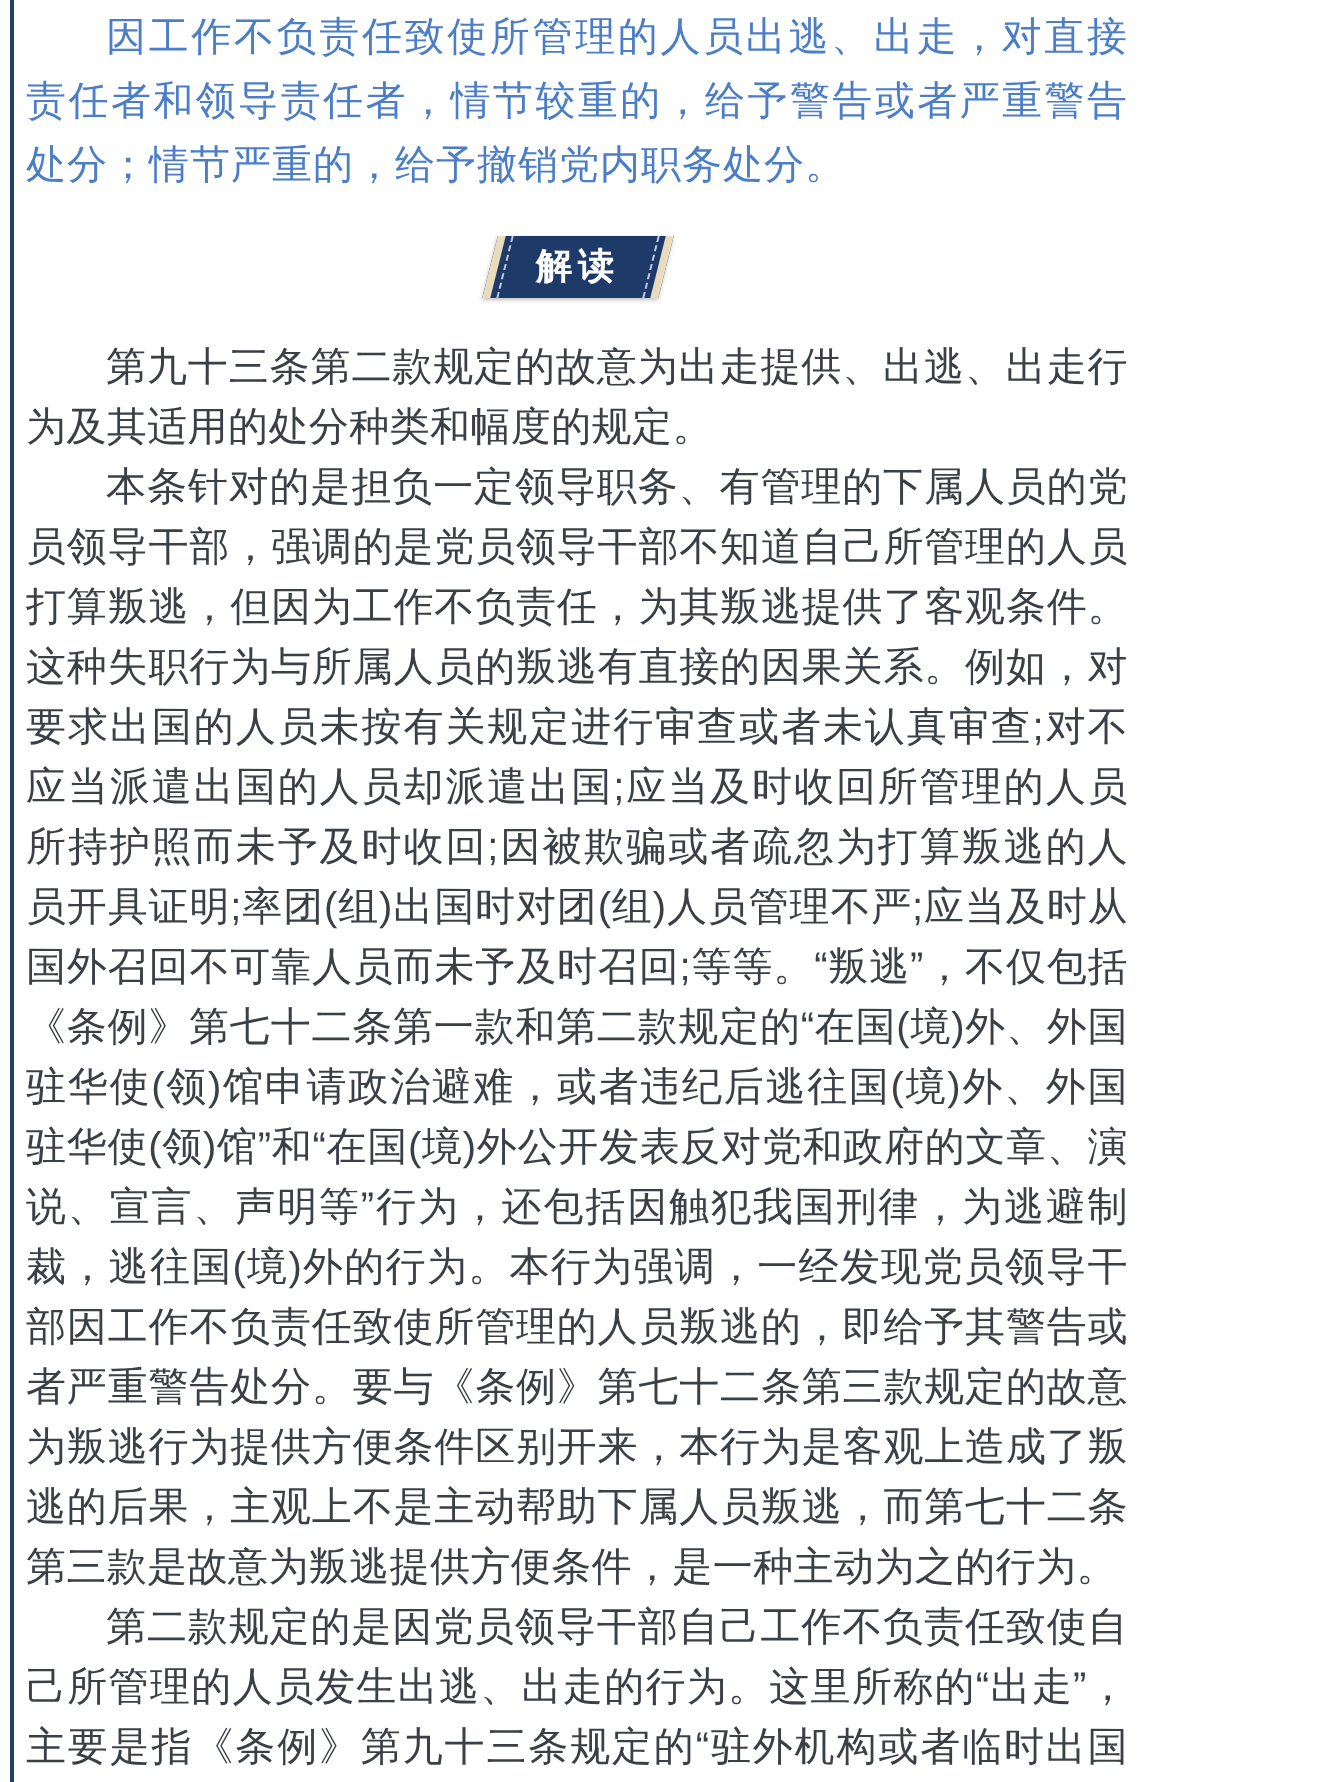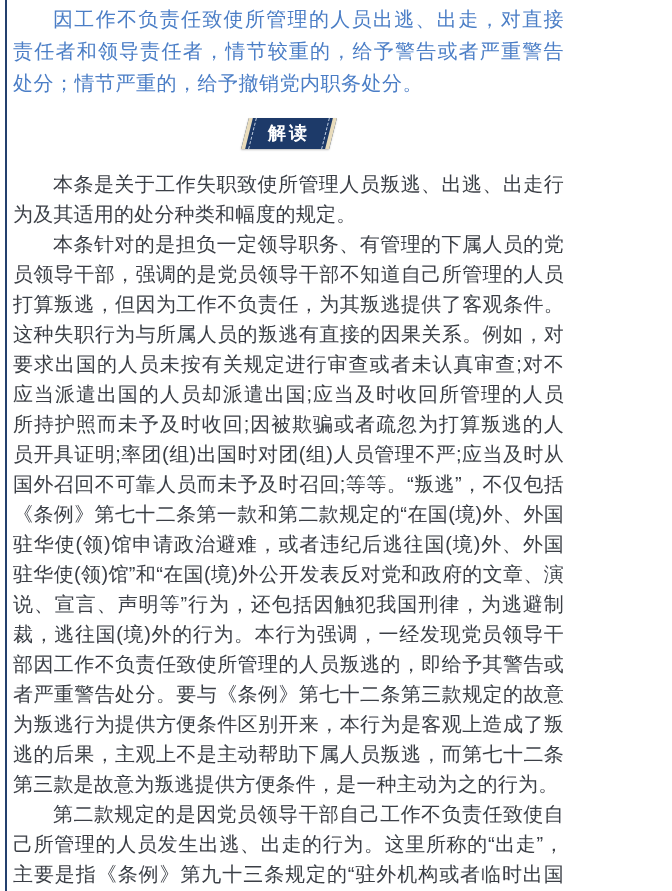--- a/index.html
+++ b/index.html
@@ -97,20 +97,20 @@
     <p class="regulation">因工作不负责任致使所管理的人员出逃、出走，对直接责任者和领导责任者，情节较重的，给予警告或者严重警告处分；情节严重的，给予撤销党内职务处分。</p>
 
     <div class="banner-row">
       <div class="ribbon">
         <div class="ribbon-inner">
           <span class="ribbon-label">解读</span>
         </div>
       </div>
     </div>
 
-    <p class="body-para">本条是关于工作失职致使所管理人员叛逃、出逃、出走行为及其适用的处分种类和幅度的规定。</p>
+    <p class="body-para">第九十三条第二款规定的故意为出走提供、出逃、出走行为及其适用的处分种类和幅度的规定。</p>
 
     <p class="body-para">本条针对的是担负一定领导职务、有管理的下属人员的党员领导干部，强调的是党员领导干部不知道自己所管理的人员打算叛逃，但因为工作不负责任，为其叛逃提供了客观条件。这种失职行为与所属人员的叛逃有直接的因果关系。例如，对要求出国的人员未按有关规定进行审查或者未认真审查;对不应当派遣出国的人员却派遣出国;应当及时收回所管理的人员所持护照而未予及时收回;因被欺骗或者疏忽为打算叛逃的人员开具证明;率团(组)出国时对团(组)人员管理不严;应当及时从国外召回不可靠人员而未予及时召回;等等。“叛逃”，不仅包括《条例》第七十二条第一款和第二款规定的“在国(境)外、外国驻华使(领)馆申请政治避难，或者违纪后逃往国(境)外、外国驻华使(领)馆”和“在国(境)外公开发表反对党和政府的文章、演说、宣言、声明等”行为，还包括因触犯我国刑律，为逃避制裁，逃往国(境)外的行为。本行为强调，一经发现党员领导干部因工作不负责任致使所管理的人员叛逃的，即给予其警告或者严重警告处分。要与《条例》第七十二条第三款规定的故意为叛逃行为提供方便条件区别开来，本行为是客观上造成了叛逃的后果，主观上不是主动帮助下属人员叛逃，而第七十二条第三款是故意为叛逃提供方便条件，是一种主动为之的行为。</p>
 
     <p class="body-para">第二款规定的是因党员领导干部自己工作不负责任致使自己所管理的人员发生出逃、出走的行为。这里所称的“出走”，主要是指《条例》第九十三条规定的“驻外机构或者临时出国(境)团(组)中的党员，脱离组织出走时间不满六个月又自动回归”行为。要明确本行为与第一款不同，不是一经发现就给予处分，而是达到情节较重的程度，才给予处分;对于情节较轻的，应当给予批评教育或者组织处理。要把本行为与《条例》第九十三条第二款规定的故意为出走提供</p>
 
   </div>
 </div>
 
 </body></html>

